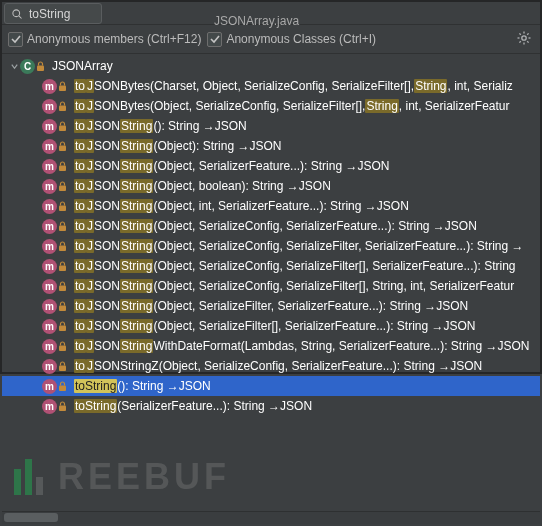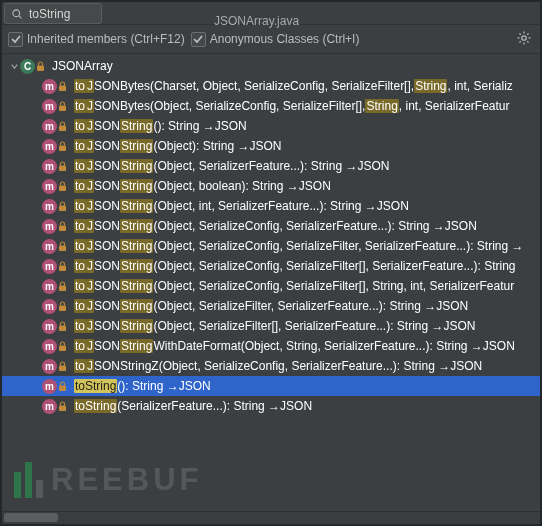--- a/index.html
+++ b/index.html
@@ -7,21 +7,21 @@
     padding: 0;
     width: 542px;
     height: 526px;
     background: #3c3f41;
     font-family: "Segoe UI", Arial, sans-serif;
     font-size: 12px;
     color: #bbbbbb;
     overflow: hidden;
     position: relative;
   }
-  .frame { box-sizing: border-box; border: 2px solid #252627; width: 542px; height: 526px; }
+  .frame { box-sizing: border-box; border: 2px solid #252627; width: 542px; height: 374px; }
   .topbar {
     display: flex;
     align-items: stretch;
     background: #3c3f41;
     height: 22px;
   }
   .search-wrap {
     display: flex;
     align-items: center;
     background: #45494a;
@@ -81,23 +81,23 @@
     width: 10px; height: 12px; margin-right: 6px; margin-left: -1px;
     display: inline-flex; align-items: flex-end;
   }
   .sig { display: inline-flex; align-items: center; }
   .hl { background: #7a6a2a; color: #fff; border-radius: 1px; padding: 0 1px; }
   .hl-cur { background: #d2c35a; color: #1e1e1e; border-radius: 1px; padding: 0 1px; }
   .txt { color: #ffffff; }
   .row.sel .txt { color: #fff; }
   .watermark {
     position: absolute; left: 14px; bottom: 28px;
-    font-size: 31px; font-weight: 800; letter-spacing: 4px;
+    font-size: 36px; font-weight: 800; letter-spacing: 4px;
     color: rgba(150,150,150,0.28);
-    display: flex; align-items: center; gap: 8px;
+    display: flex; align-items: center; gap: 15px;
   }
   .wm-bars { display: inline-flex; gap: 4px; align-items: flex-end; }
   .wm-bars span { width: 7px; background: rgba(29,185,84,0.45); display: inline-block; }
   .wm-bars span:nth-child(1){ height: 26px; }
   .wm-bars span:nth-child(2){ height: 36px; }
   .wm-bars span:nth-child(3){ height: 18px; background: rgba(150,150,150,0.3);}
   .hscroll {
     position: absolute; left: 2px; right: 2px; bottom: 2px; height: 12px;
     background: #3a3d3f; border-top: 1px solid #2e3031;
   }
@@ -124,21 +124,21 @@
     <div class="center-title">JSONArray.java</div>
   </div>
 
   <div class="opts">
     <label class="cb">
       <span class="check">
           <svg width="10" height="10" viewBox="0 0 10 10">
             <polyline points="1,5 4,8 9,2" fill="none" stroke="#c4c4c4" stroke-width="1.6"></polyline>
           </svg>
         </span>
-      <span>Inherited members (Ctrl+F12)</span>
+      <span>Anonymous members (Ctrl+F12)</span>
     </label>
     <label class="cb">
       <span class="check">
           <svg width="10" height="10" viewBox="0 0 10 10">
             <polyline points="1,5 4,8 9,2" fill="none" stroke="#c4c4c4" stroke-width="1.6"></polyline>
           </svg>
         </span>
       <span>Anonymous Classes (Ctrl+I)</span>
     </label>
     <span class="gear">
@@ -419,21 +419,21 @@
             <svg width="9" height="11" viewBox="0 0 9 11">
               <rect x="1" y="4.5" width="7" height="5.5" rx="1" fill="#c28a3b"></rect>
               <path d="M2.5 4.5 V3 a2 2 0 0 1 4 0 V4.5" fill="none" stroke="#c28a3b" stroke-width="1.2"></path>
             </svg>
           </span>
           <span class="sig">
             <span class="hl">to</span>
             <span class="hl">J</span>
             <span class="txt">SON</span>
             <span class="hl">String</span>
-            <span class="txt">WithDateFormat(Object, String, SerializerFeature...): String →JSON</span>
+            <span class="txt">WithDateFormat(Lambdas, String, SerializerFeature...): String →JSON</span>
           </span>
         </div>
         <div class="row">
           <span class="caret"></span>
           <span class="indent1"></span>
           <span class="mbadge">m</span>
           <span class="lock">
             <svg width="9" height="11" viewBox="0 0 9 11">
               <rect x="1" y="4.5" width="7" height="5.5" rx="1" fill="#c28a3b"></rect>
               <path d="M2.5 4.5 V3 a2 2 0 0 1 4 0 V4.5" fill="none" stroke="#c28a3b" stroke-width="1.2"></path>

